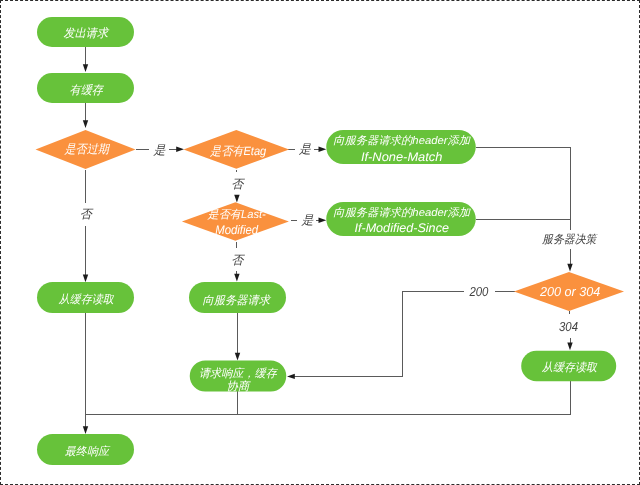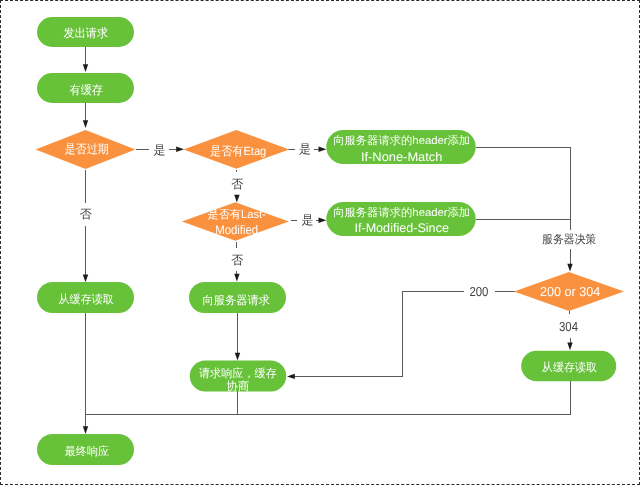--- a/index.html
+++ b/index.html
@@ -1,20 +1,20 @@
 <!DOCTYPE html>
 <html><head>
 <meta charset="utf-8">
 <title>HTTP cache flowchart</title>
 <style>
   html,body{margin:0;padding:0;background:#ffffff;}
   body{width:640px;height:485px;overflow:hidden;
        font-family:"Liberation Sans",sans-serif;
        -webkit-font-smoothing:antialiased;}
-  #canvas{position:relative;width:640px;height:421px;background:#ffffff;}
+  #canvas{position:relative;width:640px;height:421px;background:#ffffff;font-style:italic;}
   #diagram{position:absolute;left:0;top:0;display:block;}
   .frame{position:absolute;left:0;top:0;width:640px;height:485px;
          box-sizing:border-box;pointer-events:none;
          border:1px dashed #2b2b2b;}
   text{font-family:"Liberation Sans",sans-serif;
        -webkit-font-smoothing:antialiased;
        text-rendering:geometricPrecision;}
   .node-text{fill:#ffffff;text-anchor:middle;}
   .edge-label{fill:#414141;text-anchor:middle;}
 </style>

